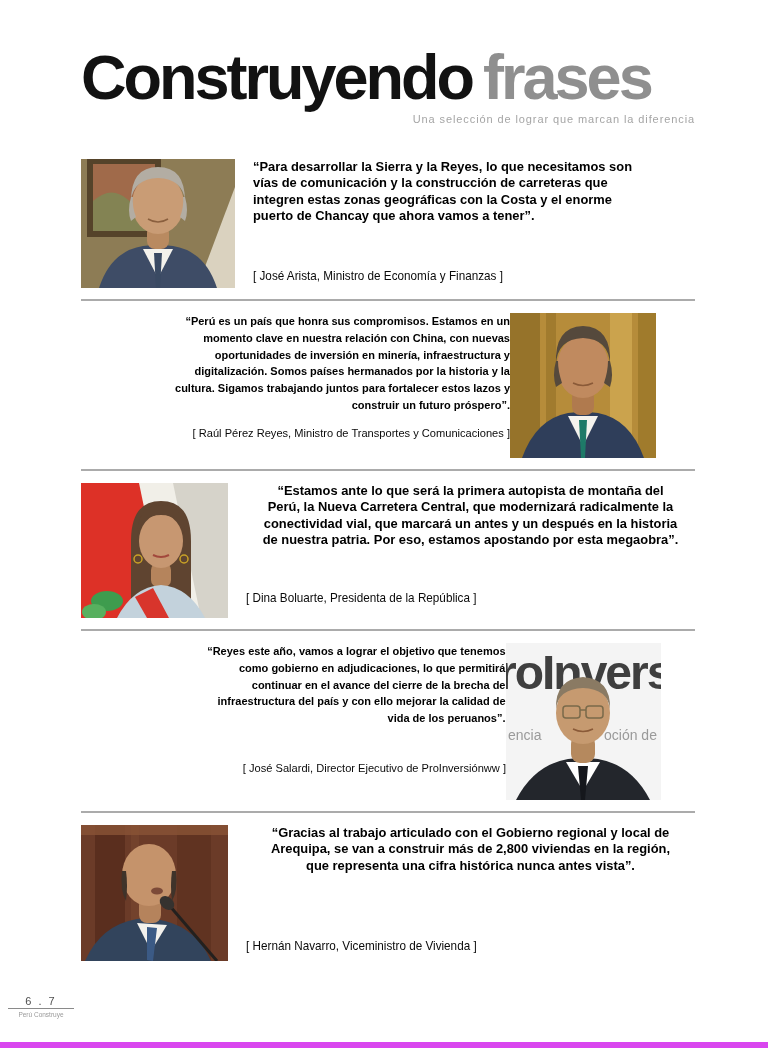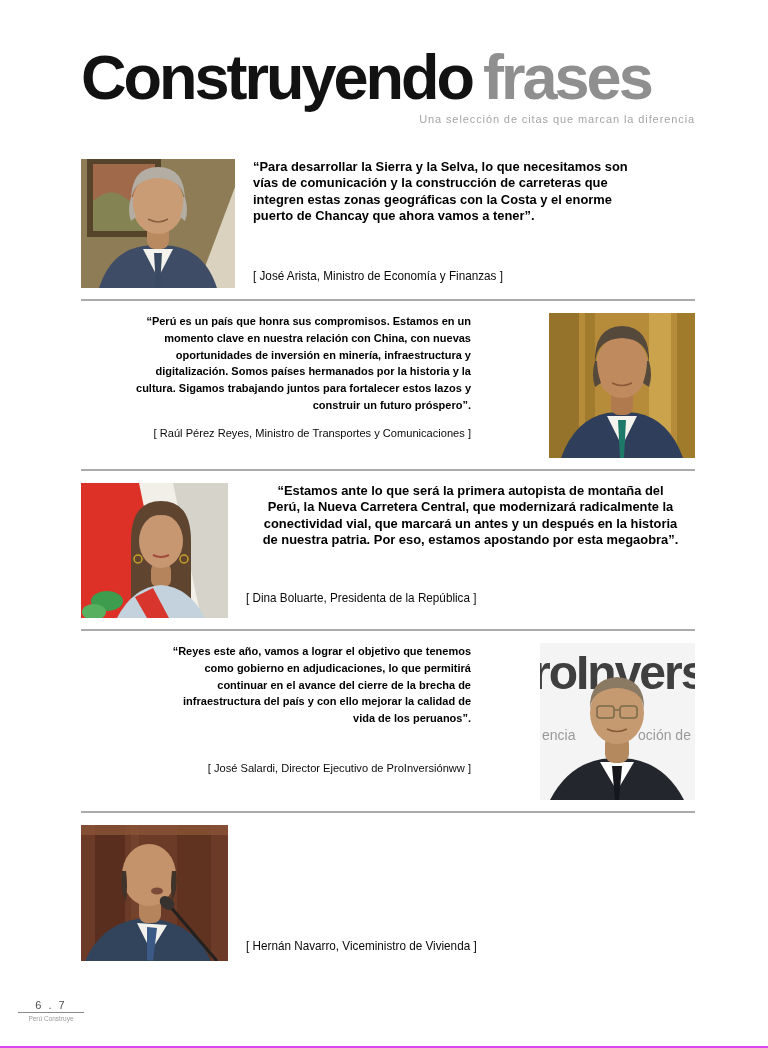--- a/index.html
+++ b/index.html
@@ -3,69 +3,69 @@
 <meta charset="utf-8">
 <style>
   * { margin:0; padding:0; box-sizing:border-box; }
   html,body { background:#ffffff; }
   body {
     width:768px; height:1048px;
     font-family:"Liberation Sans", sans-serif;
     color:#000;
   }
   .page { position:relative; width:768px; height:1048px; overflow:hidden; background:#fff;
-          border-bottom:2px solid #d946ef; }
+          border-bottom:6px solid #d946ef; }
   .content { margin:0 73px 0 81px; }
 
   
   .header { padding-top:46px; }
   .title { font-size:63px; font-weight:bold; letter-spacing:-3px; line-height:1;
            color:#121212; white-space:nowrap; }
   .title .gray { color:#8f8f8f; margin-left:11px; }
   .subtitle { text-align:right; font-size:11px; letter-spacing:0.9px; color:#a5a5a5; margin-top:4px; }
 
   
   .quotes { margin-top:22px; }
   .divider { height:2px; background:#ababab; }
   .block { display:flex; align-items:flex-start; padding:12px 0 11px; }
   .block .photo { flex:none; overflow:hidden; font-size:0; }
   .block .photo svg { display:block; width:100%; height:100%; }
   .block .text { display:flex; flex-direction:column; }
   .block.left .text { flex:1; margin-left:18px; }
-  .block.right { justify-content:space-between; }
+  .block.right { justify-content:center; }
   .block.right .text { width:390px; text-align:right; }
   .quote { font-weight:bold; color:#000; white-space:pre-line; }
   .attr  { margin-top:auto; color:#0a0a0a; }
   .block.left .quote { font-size:12.9px; line-height:16.4px; }
   .b3 .quote, .b5 .quote { font-size:12.4px; line-height:16.2px;text-align:center; }
   .block.left .attr { font-size:12.6px; transform:scaleX(.93); transform-origin:left bottom; }
   .block.right .quote { font-size:11px; line-height:16.8px; }
   .block.right .attr { font-size:11.8px; transform:scaleX(.94); transform-origin:right bottom; }
 
   .b1 .photo{width:154px;height:129px} .b1 .text{min-height:124px}
   .b2 .photo{width:146px;height:145px} .b2 .text{min-height:127px}
   .b3 .photo{width:147px;height:135px} .b3 .text{min-height:122px}
   .b4 .photo{width:155px;height:157px} .b4 .text{min-height:132px}
   .b5 .photo{width:147px;height:136px} .b5 .text{min-height:128px}
 
   
-  .footer { position:absolute; left:18px; bottom:24px; width:66px; text-align:center; }
+  .footer { position:absolute; left:8px; bottom:24px; width:66px; text-align:center; }
   .pagenum { font-size:11px; letter-spacing:2px; color:#4f4f4f; }
   .footer .rule { height:1px; background:#8a8a8a; margin-top:1px; }
   .pub { font-size:6.5px; color:#9a9a9a; margin-top:2px; }
 </style>
 </head>
 <body>
 
 <div class="page">
   <div class="content">
 
     <header class="header">
       <h1 class="title"><span>Construyendo</span><span class="gray">frases</span></h1>
-      <div class="subtitle">Una selección de citas que marcan la diferencia</div>
+      <div class="subtitle">Una selección de lograr que marcan la diferencia</div>
     </header>
 
     <section class="quotes">
 
       <article class="block left b1">
         <figure class="photo">
           <svg viewBox="0 0 154 129" preserveAspectRatio="none">
             <rect width="154" height="129" fill="#8d7c55"></rect>
             <g>
               <rect x="6" y="0" width="74" height="78" fill="#55432a"></rect>
@@ -80,21 +80,21 @@
               <rect x="66" y="66" width="22" height="24" rx="8" fill="#b98a60"></rect>
               <ellipse cx="77" cy="45" rx="26" ry="30" fill="#c99c75"></ellipse>
               <path d="M50 42 Q50 8 77 8 Q104 8 104 42 Q102 20 77 19 Q52 20 50 42 Z" fill="#b3ada3"></path>
               <path d="M50 38 Q46 52 50 62 L55 58 Q51 48 52 38 Z" fill="#b3ada3"></path>
               <path d="M104 38 Q108 52 104 62 L99 58 Q103 48 102 38 Z" fill="#b3ada3"></path>
               <path d="M67 60 Q77 66 87 60" stroke="#8a5f3e" stroke-width="1.5" fill="none"></path>
             </g>
           </svg>
         </figure>
         <div class="text">
-          <p class="quote">“Para desarrollar la Sierra y la Selva, lo que necesitamos son
+          <p class="quote">“Para desarrollar la Sierra y la Reyes, lo que necesitamos son
 vías de comunicación y la construcción de carreteras que
 integren estas zonas geográficas con la Costa y el enorme
 puerto de Chancay que ahora vamos a tener”.</p>
           <p class="attr">[ José Arista, Ministro de Economía y Finanzas ]</p>
         </div>
       </article>
 
       <div class="divider"></div>
 
       <article class="block right b2">
@@ -222,20 +222,23 @@
               <path d="M95 46 Q97 66 91 76 Q89 60 91 46 Z" fill="#3f332a"></path>
               <ellipse cx="76" cy="66" rx="6" ry="3.5" fill="#7c4a38"></ellipse>
             </g>
             <g>
               <line x1="136" y1="136" x2="88" y2="80" stroke="#23201e" stroke-width="3"></line>
               <ellipse cx="86" cy="78" rx="8" ry="6" fill="#35322f" transform="rotate(40 86 78)"></ellipse>
             </g>
           </svg>
         </figure>
         <div class="text">
+          <p class="quote">“Gracias al trabajo articulado con el Gobierno regional y local de
+Arequipa, se van a construir más de 2,800 viviendas en la región,
+que representa una cifra histórica nunca antes vista”.</p>
           <p class="attr">[ Hernán Navarro, Viceministro de Vivienda ]</p>
         </div>
       </article>
 
     </section>
   </div>
 
   <footer class="footer">
     <div class="pagenum">6 . 7</div>
     <div class="rule"></div>

